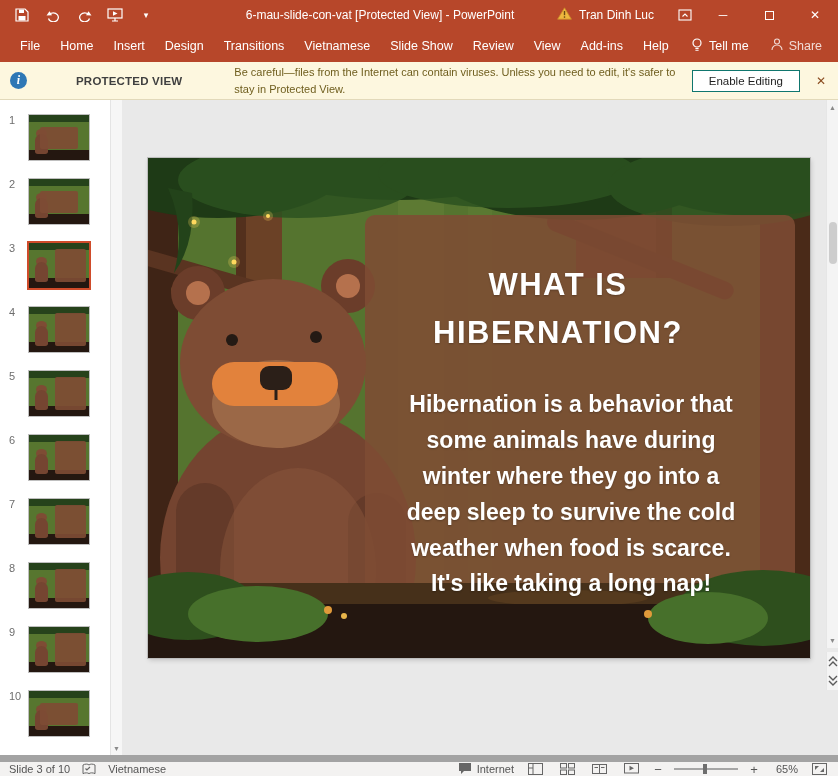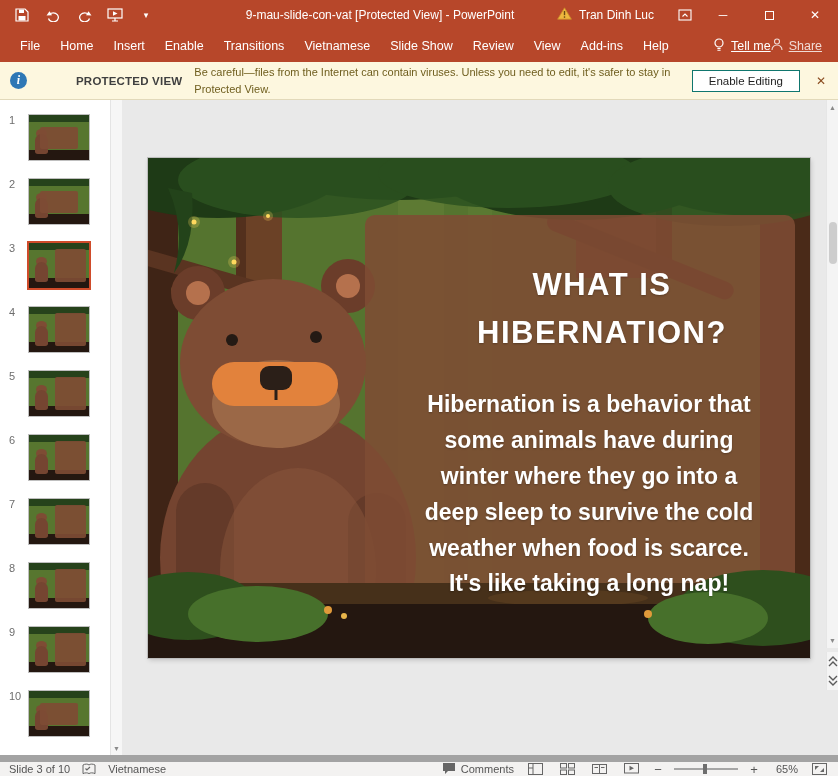--- a/index.html
+++ b/index.html
@@ -15,29 +15,29 @@
   .win-title { position:absolute; left:170px; width:420px; text-align:center; font-size:12px; color:#fff; white-space:nowrap; }
   .tb-right { margin-left:auto; display:flex; align-items:center; height:100%; z-index:2; }
   .tb-user { display:flex; align-items:center; gap:7px; font-size:12px; margin-right:16px; }
   .rdo-btn { width:30px; height:30px; display:flex; align-items:center; justify-content:center; }
   .win-btn { width:46px; height:30px; display:flex; align-items:center; justify-content:center; font-size:12px; color:#fff; }
   .max-box { width:9px; height:9px; border:1px solid #fff; display:inline-block; }
 
   
   .menubar { position:absolute; top:30px; left:0; right:0; height:32px; background:#B7472A; color:#fff; display:flex; align-items:center; font-size:12.5px; padding-left:10px; }
   .mtab { padding:8px 10px; white-space:nowrap; }
-  .mb-right { margin-left:auto; display:flex; align-items:center; padding-right:16px;text-decoration:underline; }
+  .mb-right { margin-left:auto; display:flex; align-items:center; gap:22px; padding-right:16px; }
   .mb-group { display:flex; align-items:center; gap:6px; }
   .share { opacity:.8; }
 
   
   .infobar { position:absolute; top:62px; left:0; right:0; height:38px; background:#FDF7DF; border-bottom:1px solid #E2D9BA; display:flex; align-items:center; font-size:11px; }
   .info-ic { width:17px; height:17px; border-radius:50%; background:#2E77B5; color:#fff; font-family:"Liberation Serif",serif; font-style:italic; font-weight:bold; font-size:12px; display:flex; align-items:center; justify-content:center; margin-left:10px; flex:0 0 auto; }
   .pv-label { font-weight:bold; color:#3f3f3f; font-size:11.5px; letter-spacing:.2px; margin:0 12px 0 9px; white-space:nowrap;padding-left:40px; }
-  .pv-msg { color:#6F5E1E; width:552px; line-height:1.5; }
+  .pv-msg { color:#6F5E1E; width:552px; line-height:1.5;margin-left:40px; }
   .enable-btn { margin-left:auto; background:#fff; border:1px solid #0f766e; padding:4px 16px; font-size:11.5px; color:#1f1f1f; white-space:nowrap; margin-right:16px; cursor:default; }
   .pv-close { color:#8A4B1F; font-size:12px; margin-right:12px; cursor:default; }
 
   
   .workspace { position:absolute; top:100px; left:0; right:0; bottom:21px; background:#E9E9E9; }
 
   
   .thumbs { position:absolute; left:0; top:0; bottom:0; width:122px; background:#fff; }
   .thumbs-gutter { position:absolute; right:0; top:0; bottom:0; width:12px; background:#F6F6F6; border-left:1px solid #E4E4E4; }
   .gutter-down { position:absolute; bottom:3px; left:0; right:0; text-align:center; font-size:7px; color:#8a8a8a; }
@@ -51,21 +51,21 @@
   .m-panel { position:absolute; background:rgba(126,76,52,.92); border-radius:2px; padding:2px 3px; }
   .v-right .m-panel { right:3px; top:6px; width:31px; height:33px; }
   .v-center .m-panel { left:11px; right:11px; top:12px; height:22px; }
   .m-ln { height:2px; background:rgba(255,255,255,.85); border-radius:1px; margin:2.5px 1px; }
   .m-ln.short { margin-left:5px; margin-right:5px; }
 
   
   .main { position:absolute; left:122px; top:0; right:12px; bottom:0; }
   .canvas { position:absolute; left:26px; top:58px; width:662px; height:500px; background:#55742F; outline:1px solid #BDBDBD; box-shadow:1px 2px 5px rgba(0,0,0,.18); }
   .canvas svg { position:absolute; inset:0; display:block; }
-  .panel-text { position:absolute; left:217px; top:57px; width:430px; height:385px; display:flex; flex-direction:column; align-items:flex-end; justify-content:flex-start; padding:46px 28px 0; color:#fff; text-align:center; }
+  .panel-text { position:absolute; left:217px; top:57px; width:430px; height:385px; display:flex; flex-direction:column; align-items:flex-start; justify-content:flex-start; padding:46px 28px 0; color:#fff; text-align:center; }
   .slide-title { font-size:31px; font-weight:bold; letter-spacing:1.5px; line-height:1.55; max-width:330px; margin-bottom:30px; text-shadow:0 1px 2px rgba(0,0,0,.25); }
   .slide-body { font-size:23px; font-weight:bold; line-height:1.56; max-width:356px; text-shadow:0 1px 2px rgba(0,0,0,.25); }
 
   
   .vscroll { position:absolute; right:0; top:0; width:12px; height:548px; background:#F4F4F4; border-left:1px solid #E6E6E6; }
   .vs-arrow { position:absolute; left:0; right:0; text-align:center; font-size:7px; color:#8a8a8a; }
   .vs-up { top:4px; } .vs-down { bottom:4px; }
   .vs-thumb { position:absolute; left:2px; width:8px; top:122px; height:42px; background:#CDCDCD; border-radius:4px; }
   .nav-btn { position:absolute; right:0; width:12px; height:19px; display:flex; align-items:center; justify-content:center; background:#F4F4F4; border-left:1px solid #E6E6E6; }
   .nav-prev { top:552px; } .nav-next { top:571px; }
@@ -110,21 +110,21 @@
       <span class="qi">
         <svg width="16" height="14" viewBox="0 0 16 14">
             <rect x="1" y="1" width="14" height="9" fill="none" stroke="#fff" stroke-width="1.2"></rect>
             <polygon points="6,3.2 10.5,5.5 6,7.8" fill="#fff"></polygon>
             <path d="M8 10v2.5M5 13h6" stroke="#fff" stroke-width="1.2"></path>
           </svg>
       </span>
       <span class="qi caret">▾</span>
     </div>
 
-    <div class="win-title">9-mau-slide-con-vat [Protected View]  -  PowerPoint</div>
+    <div class="win-title">6-mau-slide-con-vat [Protected View]  -  PowerPoint</div>
 
     <div class="tb-right">
       <div class="tb-user">
         <span>
           <svg width="15" height="13" viewBox="0 0 15 13">
               <polygon points="7.5,0.8 14.4,12.2 0.6,12.2" fill="#EFB73E" stroke="#C98A2B" stroke-width="0.8"></polygon>
               <rect x="6.8" y="4" width="1.4" height="4.2" fill="#6b4a12"></rect>
               <rect x="6.8" y="9.3" width="1.4" height="1.5" fill="#6b4a12"></rect>
             </svg>
         </span>
@@ -141,21 +141,21 @@
           <span class="max-box"></span>
         </span>
       <span class="win-btn">✕</span>
     </div>
   </div>
 
   <div class="menubar">
     <span class="mtab">File</span>
     <span class="mtab">Home</span>
     <span class="mtab">Insert</span>
-    <span class="mtab">Enable</span>
+    <span class="mtab">Design</span>
     <span class="mtab">Transitions</span>
     <span class="mtab">Vietnamese</span>
     <span class="mtab">Slide Show</span>
     <span class="mtab">Review</span>
     <span class="mtab">View</span>
     <span class="mtab">Add-ins</span>
     <span class="mtab">Help</span>
     <div class="mb-right">
       <span class="mb-group">
         <span>
@@ -412,21 +412,21 @@
       </span>
       <span>Vietnamese</span>
     </div>
     <div class="sb-right">
       <span class="sb-item">
         <span>
           <svg width="14" height="13" viewBox="0 0 14 13">
               <path d="M1 1 h12 v8 h-7 l-3 3 v-3 h-2 z" fill="#666"></path>
             </svg>
         </span>
-        <span>Comments</span>
+        <span>Internet</span>
       </span>
       <span class="view-ic">
         <svg width="15" height="12" viewBox="0 0 15 12">
             <rect x="0.5" y="0.5" width="14" height="11" fill="none" stroke="#666"></rect>
             <line x1="5" y1="0.5" x2="5" y2="11.5" stroke="#666"></line>
             <line x1="0.5" y1="5" x2="5" y2="5" stroke="#666"></line>
           </svg>
       </span>
       <span class="view-ic">
         <svg width="15" height="12" viewBox="0 0 15 12">

